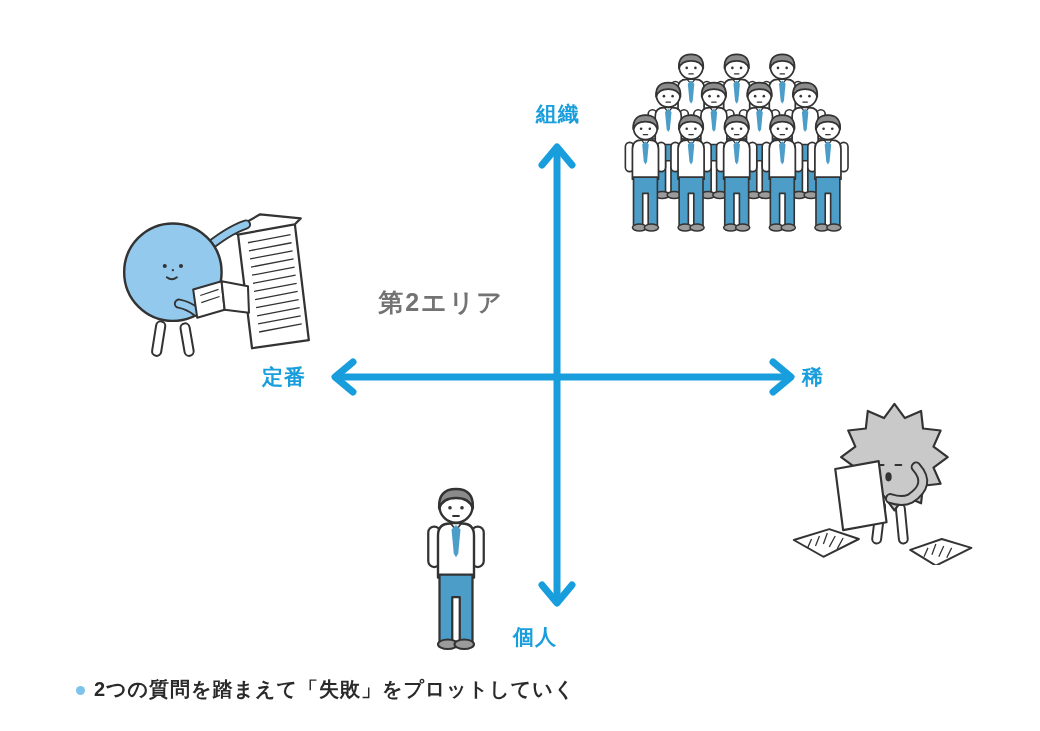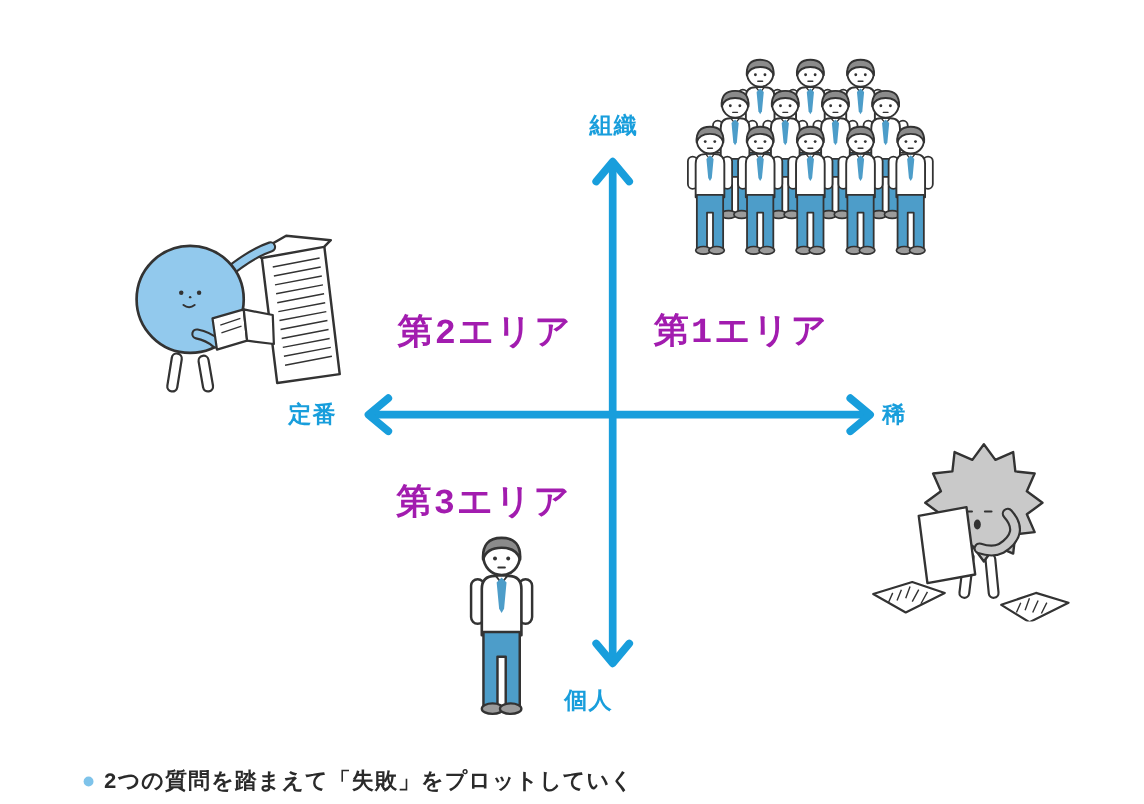--- a/index.html
+++ b/index.html
@@ -1,31 +1,31 @@
 <!DOCTYPE html>
 <html><head>
 <meta charset="utf-8">
 <style>
   html,body{margin:0;padding:0;background:#fff;}
   .canvas{
     position:relative;width:1036px;height:731px;background:#ffffff;
-    overflow:hidden;font-family:Liberation Mono, monospace;
+    overflow:hidden;font-family:Liberation Sans, sans-serif;
   }
   .abs{position:absolute;}
   .axis-label{
     position:absolute;transform:translate(-50%,-50%);
     color:#189edc;font-weight:bold;font-size:21px;letter-spacing:1px;white-space:nowrap;
   }
   .quad-label{
     position:absolute;transform:translate(-50%,-50%);
-    color:#a21caf;font-weight:bold;font-size:32px;letter-spacing:2px;white-space:nowrap;
+    color:#737373;font-weight:bold;font-size:25px;letter-spacing:2px;white-space:nowrap;
   }
   .caption{
     position:absolute;left:76px;top:676px;display:flex;align-items:center;gap:9px;
-    font-size:20px;font-weight:bold;color:#2a2a2a;letter-spacing:1px;white-space:nowrap;margin-top:20px;
+    font-size:20px;font-weight:bold;color:#2a2a2a;letter-spacing:1px;white-space:nowrap;
   }
   .caption-dot{width:9px;height:9px;border-radius:50%;background:#7ec3ea;flex:0 0 auto;margin-top:2px;}
   svg{display:block;}
 </style>
 </head>
 <body>
 
 <div class="canvas">
 
   <svg class="abs" style="left:0;top:0;" width="1040" height="731" viewBox="0 0 1040 731">
@@ -37,23 +37,21 @@
       <path d="M353,362 L335,377 L353,392"></path>
       <path d="M773,362 L791,377 L773,392"></path>
     </g>
   </svg>
 
   <div class="axis-label" style="left:558px;top:114px;">組織</div>
   <div class="axis-label" style="left:535px;top:637px;">個人</div>
   <div class="axis-label" style="left:284px;top:377px;">定番</div>
   <div class="axis-label" style="left:813px;top:377px;">稀</div>
 
-  <div class="quad-label" style="left:674px;top:301px;">第1エリア</div>
   <div class="quad-label" style="left:441px;top:302px;">第2エリア</div>
-  <div class="quad-label" style="left:440px;top:456px;">第3エリア</div>
 
   <svg width="0" height="0" style="position:absolute" aria-hidden="true">
     <defs>
       <g id="bizman">
         <rect x="5.5" y="29" width="8" height="27" rx="4" fill="#fff" stroke="#333" stroke-width="1.5"></rect>
         <rect x="34.5" y="29" width="8" height="27" rx="4" fill="#fff" stroke="#333" stroke-width="1.5"></rect>
         <circle cx="24" cy="15.5" r="11" fill="#fff" stroke="#333" stroke-width="1.6"></circle>
         <path d="M12.8,17 Q12,4 24,4 Q36,4 35.2,17 Q33,10 24,10 Q15,10 12.8,17 Z" fill="#8b8b8b" stroke="#333" stroke-width="1.6" stroke-linejoin="round"></path>
         <circle cx="20" cy="16.5" r="1.2" fill="#333"></circle>
         <circle cx="28" cy="16.5" r="1.2" fill="#333"></circle>

